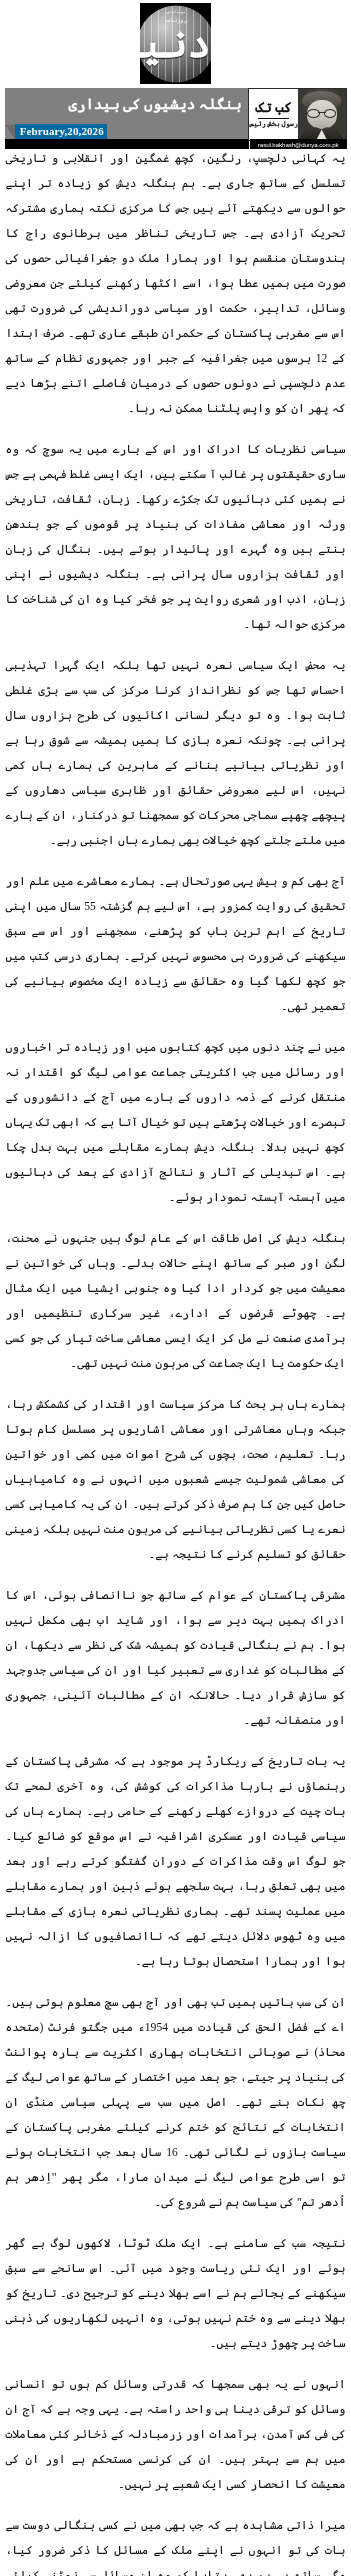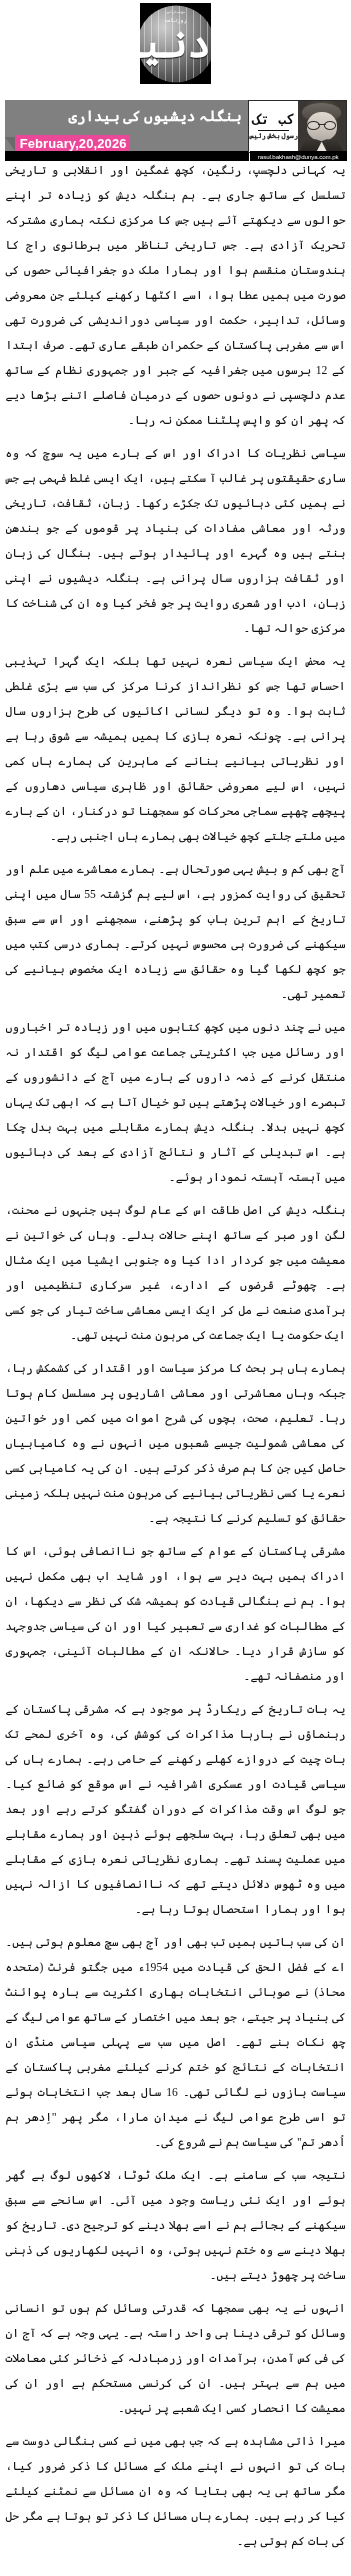--- a/index.html
+++ b/index.html
@@ -101,21 +101,21 @@
     font-size:3.2px;
     direction:rtl;
     opacity:.9;
   }
 
   
   .header-strip{
     position:relative;
     width:351px;
     height:52px;
-    margin-top:16px;
+    margin-top:4px;
   }
   .hdr-gray{
     position:absolute;
     left:5.4px; top:0;
     width:244px;
     height:51px;
     background:#808080;
   }
   .hdr-title{
     position:absolute;
@@ -133,24 +133,24 @@
   }
   .hdr-datewrap{
     position:absolute;
     left:5.4px;
     top:36px;
     height:15px;
     display:flex;
     align-items:center;
   }
   .hdr-date{
-    background:#ec4899;
+    background:#0369a1;
     color:#ffffff;
-    font-family:Liberation Sans, sans-serif;
-    font-size:13px;
+    font-family:Liberation Serif, serif;
+    font-size:11px;
     font-weight:700;
     direction:ltr;
     padding:1.1px 3.2px 1.6px 4.3px;
     letter-spacing:0.1px;
     white-space:nowrap;
   }
   .hdr-date-tail{
     width:0;height:0;
     border-top:14.6px solid #6b6b6b;
     border-left:10.8px solid transparent;
@@ -179,21 +179,21 @@
     position:absolute;
     left:0; top:0;
     width:50px; height:100%;
     display:flex;
     flex-direction:column;
     align-items:center;
     justify-content:center;
     direction:rtl;
   }
   .col-logo{
-    font-family:Liberation Mono, monospace;
+    font-family:Liberation Serif, serif;
     font-size:14px;
     font-weight:700;
     color:#111;
     line-height:1;
     letter-spacing:-0.5px;
     white-space:nowrap;
   }
   .col-rule{
     width:31px;
     height:1.1px;
@@ -300,21 +300,21 @@
     line-height:25px;
     letter-spacing:0;
     word-spacing:0.5px;
   }
   .article p{
     margin:0;
     padding:0;
     text-align:justify;
     text-align-last:right;
   }
-  .article p + p{ margin-top:8px; }
+  .article p + p{ margin-top:16px; }
 </style>
 </head>
 <body>
 
 <div class="page">
 
   <div class="masthead">
     <div class="logo-box">
       <div class="logo-globe"></div>
       <div class="logo-grid"></div>

